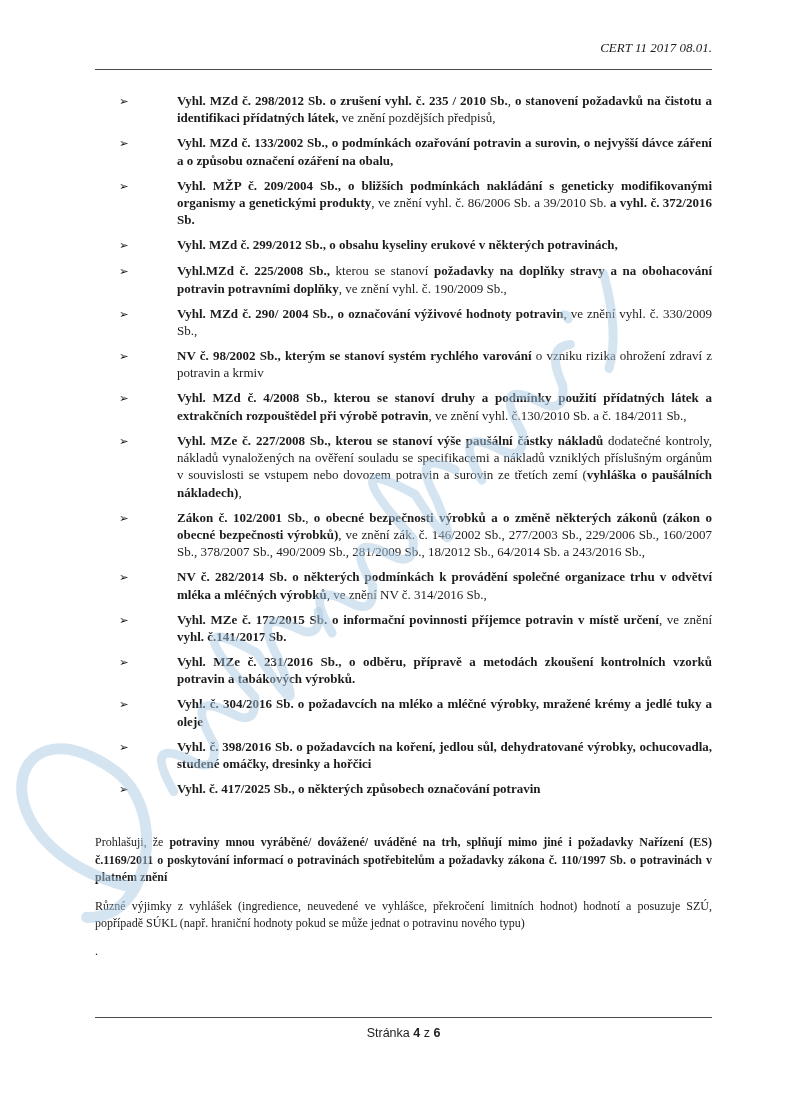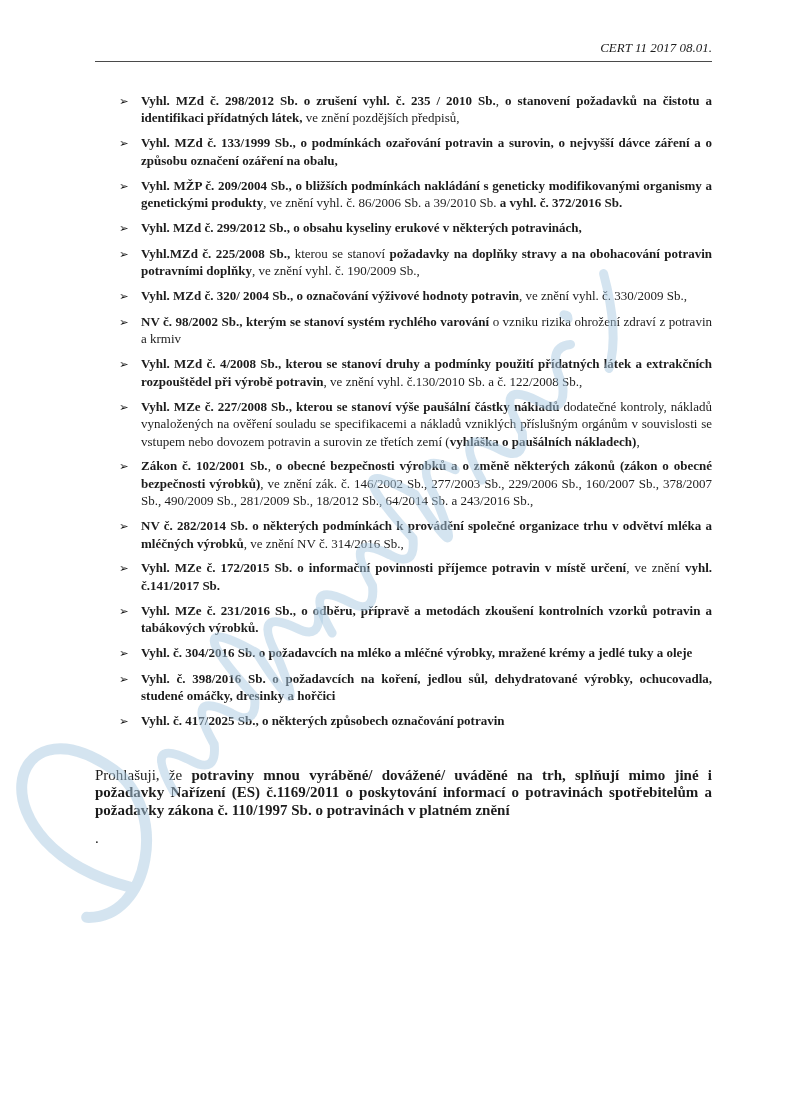--- a/index.html
+++ b/index.html
@@ -1,26 +1,26 @@
 <!DOCTYPE html>
 <html><head>
 <meta charset="utf-8">
 <style>
   html,body{margin:0;padding:0;background:#ffffff;}
   .page{position:relative;width:800px;height:1100px;background:#ffffff;overflow:hidden;
         font-family:"Liberation Serif", serif;color:#1c1c1c;}
   .header{position:absolute;top:40px;left:95px;right:88px;text-align:right;
-          font-style:italic;font-size:13px;padding-bottom:5px;border-bottom:1.6px solid #4a4a4a;}
+          font-style:italic;font-size:13px;padding-bottom:13px;border-bottom:1.6px solid #4a4a4a;}
   .content{position:absolute;top:92px;left:95px;right:88px;}
   .reg-list{margin-left:24px;}
   .li{display:flex;margin-bottom:7.5px;font-size:13px;line-height:17.4px;}
   .bullet{flex:0 0 22px;font-size:11.5px;line-height:17.4px;color:#111;padding-top:1px;}
-  .li-text{flex:1;text-align:justify;}
+  .li-text{flex:1;text-align:justify;margin-left:36px;}
   .b{font-weight:bold;}
-  .para{font-size:15px;line-height:17.4px;text-align:justify;margin:0 0 11px 0;}
+  .para{font-size:12px;line-height:17.4px;text-align:justify;margin:0 0 11px 0;}
   .para-first{margin-top:36px;}
   .footer{position:absolute;left:95px;right:88px;bottom:60px;border-top:1.6px solid #4a4a4a;
           padding-top:8px;text-align:center;font-family:"Liberation Sans", sans-serif;font-size:12.5px;color:#222;}
   .wm{position:absolute;inset:0;pointer-events:none;z-index:6;}
   .wm path{fill:none;stroke-linecap:round;stroke-linejoin:round;opacity:.5;}
 </style>
 </head>
 <body>
 
 <div class="page">
@@ -41,45 +41,45 @@
   </div>
 
   <div class="content">
     <div class="reg-list">
         <div class="li">
           <span class="bullet">➢</span>
           <div class="li-text"><span class="b">Vyhl. MZd č. 298/2012 Sb. o zrušení vyhl. č. 235 / 2010 Sb.</span><span>, </span><span class="b">o stanovení požadavků na čistotu a identifikaci přídatných látek,</span><span> ve znění pozdějších předpisů,</span></div>
         </div>
         <div class="li">
           <span class="bullet">➢</span>
-          <div class="li-text"><span class="b">Vyhl. MZd č. 133/1999 Sb., o podmínkách ozařování potravin a surovin, o nejvyšší dávce záření a o způsobu označení ozáření na obalu,</span></div>
+          <div class="li-text"><span class="b">Vyhl. MZd č. 133/2002 Sb., o podmínkách ozařování potravin a surovin, o nejvyšší dávce záření a o způsobu označení ozáření na obalu,</span></div>
         </div>
         <div class="li">
           <span class="bullet">➢</span>
           <div class="li-text"><span class="b">Vyhl. MŽP č. 209/2004 Sb., o bližších podmínkách nakládání s geneticky modifikovanými organismy a genetickými produkty</span><span>, ve znění vyhl. č. 86/2006 Sb. a 39/2010 Sb. </span><span class="b">a vyhl. č. 372/2016 Sb.</span></div>
         </div>
         <div class="li">
           <span class="bullet">➢</span>
           <div class="li-text"><span class="b">Vyhl. MZd č. 299/2012 Sb., o obsahu kyseliny erukové v některých potravinách,</span></div>
         </div>
         <div class="li">
           <span class="bullet">➢</span>
           <div class="li-text"><span class="b">Vyhl.MZd č. 225/2008 Sb.,</span><span> kterou se stanoví </span><span class="b">požadavky na doplňky stravy a na obohacování potravin potravními doplňky</span><span>, ve znění vyhl. č. 190/2009 Sb.,</span></div>
         </div>
         <div class="li">
           <span class="bullet">➢</span>
-          <div class="li-text"><span class="b">Vyhl. MZd č. 320/ 2004 Sb., o označování výživové hodnoty potravin</span><span>, ve znění vyhl. č. 330/2009 Sb.,</span></div>
+          <div class="li-text"><span class="b">Vyhl. MZd č. 290/ 2004 Sb., o označování výživové hodnoty potravin</span><span>, ve znění vyhl. č. 330/2009 Sb.,</span></div>
         </div>
         <div class="li">
           <span class="bullet">➢</span>
           <div class="li-text"><span class="b">NV č. 98/2002 Sb., kterým se stanoví systém rychlého varování</span><span> o vzniku rizika ohrožení zdraví z potravin a krmiv</span></div>
         </div>
         <div class="li">
           <span class="bullet">➢</span>
-          <div class="li-text"><span class="b">Vyhl. MZd č. 4/2008 Sb., kterou se stanoví druhy a podmínky použití přídatných látek a extrakčních rozpouštědel při výrobě potravin</span><span>, ve znění vyhl. č.130/2010 Sb. a č. 122/2008 Sb.,</span></div>
+          <div class="li-text"><span class="b">Vyhl. MZd č. 4/2008 Sb., kterou se stanoví druhy a podmínky použití přídatných látek a extrakčních rozpouštědel při výrobě potravin</span><span>, ve znění vyhl. č.130/2010 Sb. a č. 184/2011 Sb.,</span></div>
         </div>
         <div class="li">
           <span class="bullet">➢</span>
           <div class="li-text"><span class="b">Vyhl. MZe č. 227/2008 Sb., kterou se stanoví výše paušální částky nákladů</span><span> dodatečné kontroly, nákladů vynaložených na ověření souladu se specifikacemi a nákladů vzniklých příslušným orgánům v souvislosti se vstupem nebo dovozem potravin a surovin ze třetích zemí (</span><span class="b">vyhláška o paušálních nákladech)</span><span>,</span></div>
         </div>
         <div class="li">
           <span class="bullet">➢</span>
           <div class="li-text"><span class="b">Zákon č. 102/2001 Sb.</span><span>, </span><span class="b">o obecné bezpečnosti výrobků a o změně některých zákonů (zákon o obecné bezpečnosti výrobků)</span><span>, ve znění zák. č. 146/2002 Sb., 277/2003 Sb., 229/2006 Sb., 160/2007 Sb., 378/2007 Sb., 490/2009 Sb., 281/2009 Sb., 18/2012 Sb., 64/2014 Sb. a 243/2016 Sb.,</span></div>
         </div>
         <div class="li">
@@ -102,17 +102,21 @@
           <span class="bullet">➢</span>
           <div class="li-text"><span class="b">Vyhl. č. 398/2016 Sb. o požadavcích na koření, jedlou sůl, dehydratované výrobky, ochucovadla, studené omáčky, dresinky a hořčici</span></div>
         </div>
         <div class="li">
           <span class="bullet">➢</span>
           <div class="li-text"><span class="b">Vyhl. č. 417/2025 Sb., o některých způsobech označování potravin</span></div>
         </div>
       </div>
 
     <p class="para para-first"><span>Prohlašuji, že </span><span class="b">potraviny mnou vyráběné/ dovážené/ uváděné na trh, splňují mimo jiné i požadavky Nařízení (ES) č.1169/2011 o poskytování informací o potravinách spotřebitelům a požadavky zákona č. 110/1997 Sb. o potravinách v platném znění</span></p>
+    <p class="para"><span>Různé výjimky z vyhlášek (ingredience, neuvedené ve vyhlášce, překročení limitních hodnot) hodnotí a posuzuje SZÚ, popřípadě SÚKL (např. hraniční hodnoty pokud se může jednat o potravinu nového typu)</span></p>
     <p class="para"><span>.</span></p>
   </div>
 
+  <div class="footer">
+    <span><span>Stránka </span><span class="b">4</span><span> z </span><span class="b">6</span></span>
+  </div>
 
 </div>
 
 </body></html>

